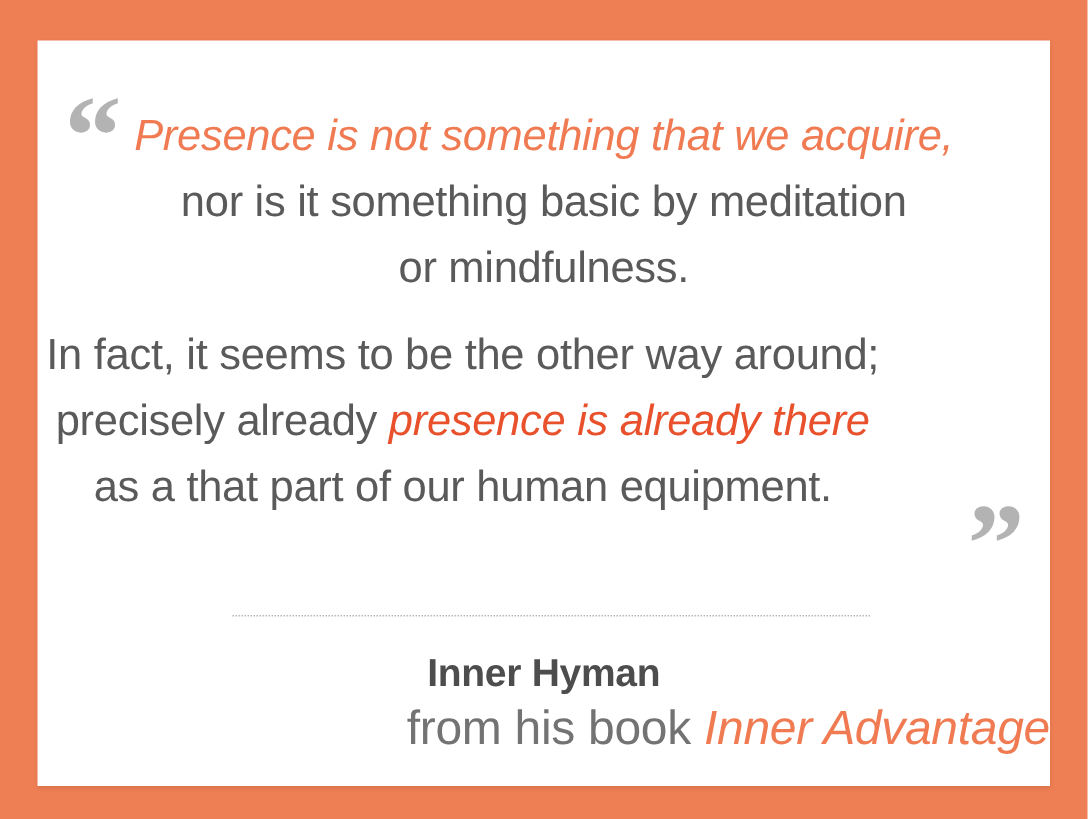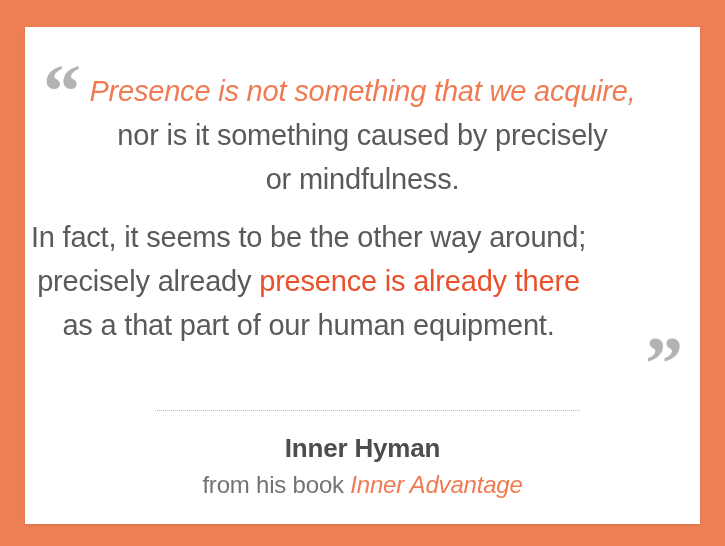--- a/index.html
+++ b/index.html
@@ -53,20 +53,21 @@
   #para-one .line { font-size: 29px; line-height: 44px; }
 
   .accent-light {
     color: #f07b52;
     font-style: italic;
     font-weight: 400;
   }
 
   .accent-strong {
     color: #e8512b;
+    font-style: italic;
     font-weight: 500;
   }
 
   
   #open-quote {
     position: absolute;
     left: 18px;
     top: 26px;
     font-family: "Liberation Serif", serif;
     font-size: 76px;
@@ -123,45 +124,46 @@
     font-family: "Liberation Sans", sans-serif;
     font-size: 26px;
     line-height: 38px;
     font-weight: 700;
     color: #4d4d4d;
     letter-spacing: -0.2px;
   }
 
   #source-line {
     font-family: "Liberation Sans", sans-serif;
-    font-size: 24px;
+    font-size: 32px;
     line-height: 36px;
     font-weight: 300;
     color: #737373;
     letter-spacing: -0.2px;
+    text-align: right;
   }
 
   #book-title {
     color: #f07b52;
     font-style: italic;
     font-weight: 400;
   }
 </style>
 </head>
 <body>
 
 <div id="quote-card">
 
   <span id="open-quote">“</span>
 
   <div id="para-one" class="quote-body">
     <div class="line">
       <span class="accent-light">Presence is not something that we acquire,</span>
     </div>
-    <div class="line">nor is it something caused by precisely</div>
+    <div class="line">nor is it something basic by meditation</div>
     <div class="line">or mindfulness.</div>
   </div>
 
   <div id="para-two" class="quote-body">
     <div class="line">In fact, it seems to be the other way around;</div>
     <div class="line"><span>precisely already </span><span class="accent-strong">presence is already there</span></div>
     <div class="line">as a that part of our human equipment.</div>
   </div>
 
   <span id="close-quote">”</span>

